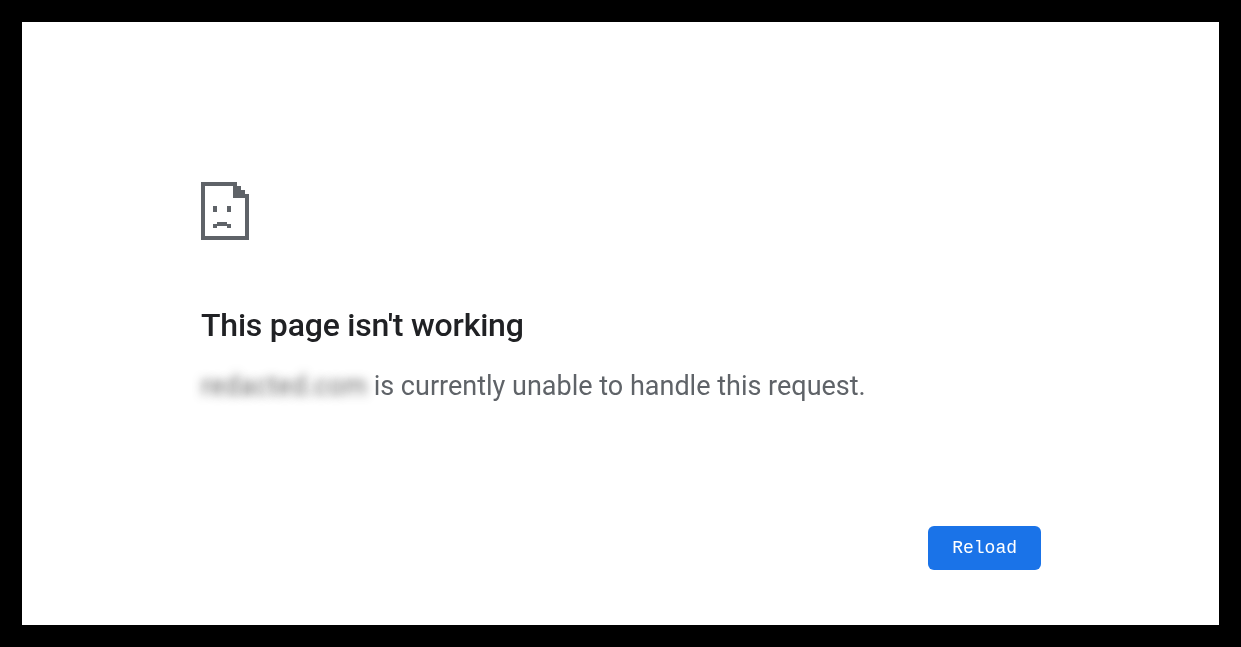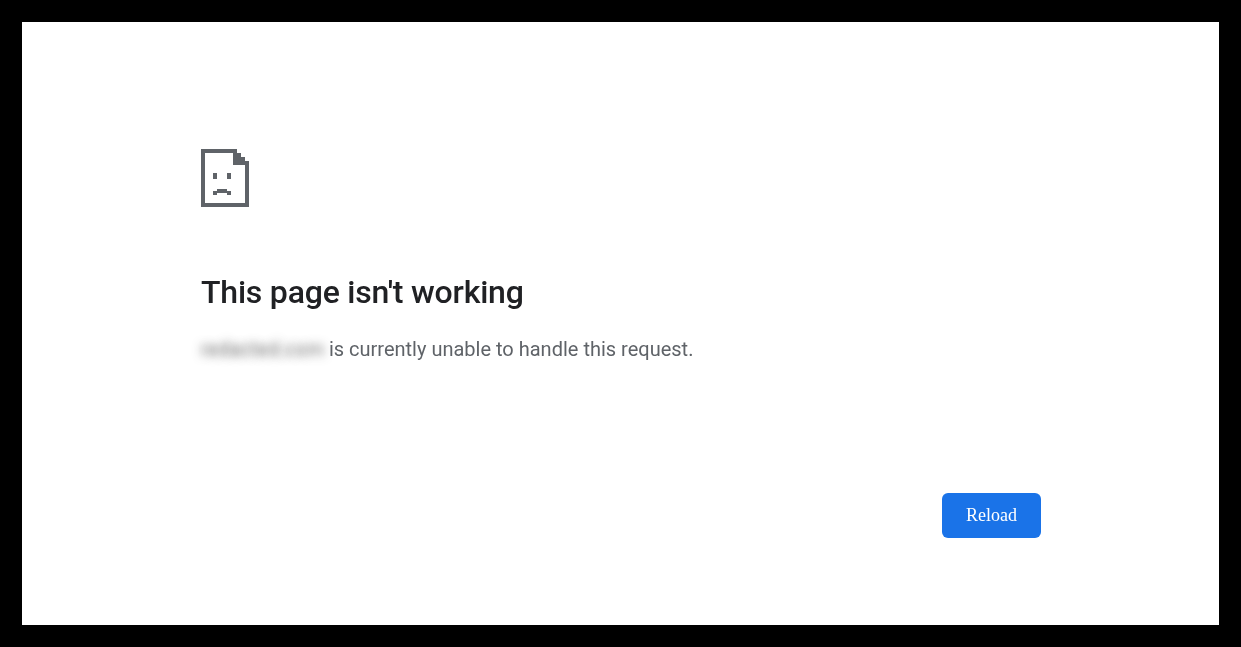--- a/index.html
+++ b/index.html
@@ -16,35 +16,35 @@
     }
     .page {
       background: #ffffff;
       width: 100%;
       height: 100%;
       position: relative;
     }
     .content {
       position: absolute;
       left: 179px;
-      top: 127px;
+      top: 160px;
       width: 840px;
     }
     .icon-wrap {
       margin-bottom: 62px;
     }
     .title {
       font-size: 32px;
       font-weight: 500;
       color: #202124;
       margin-bottom: 24px;
       letter-spacing: -0.2px;
     }
     .message {
-      font-size: 20px;
+      font-size: 27px;
       color: #5f6368;
       margin-bottom: 26px;
       line-height: 1.4;
     }
     .blurred-domain {
       color: transparent;
       text-shadow: 0 0 10px rgba(80,80,80,0.85);
       user-select: none;
     }
     .error-code {
@@ -56,21 +56,21 @@
       position: absolute;
       right: 0;
       top: 344px;
       background: #1a73e8;
       color: #ffffff;
       border: none;
       padding: 12px 24px;
       font-size: 18px;
       border-radius: 6px;
       cursor: pointer;
-      font-family: Liberation Serif, serif;
+      font-family: Liberation Mono, monospace;
     }
   </style>
 </head>
 <body>
 
 <div class="page">
   <div class="content">
 
     <div class="icon-wrap">
       <svg width="48" height="58" viewBox="0 0 48 58" shape-rendering="crispEdges">

